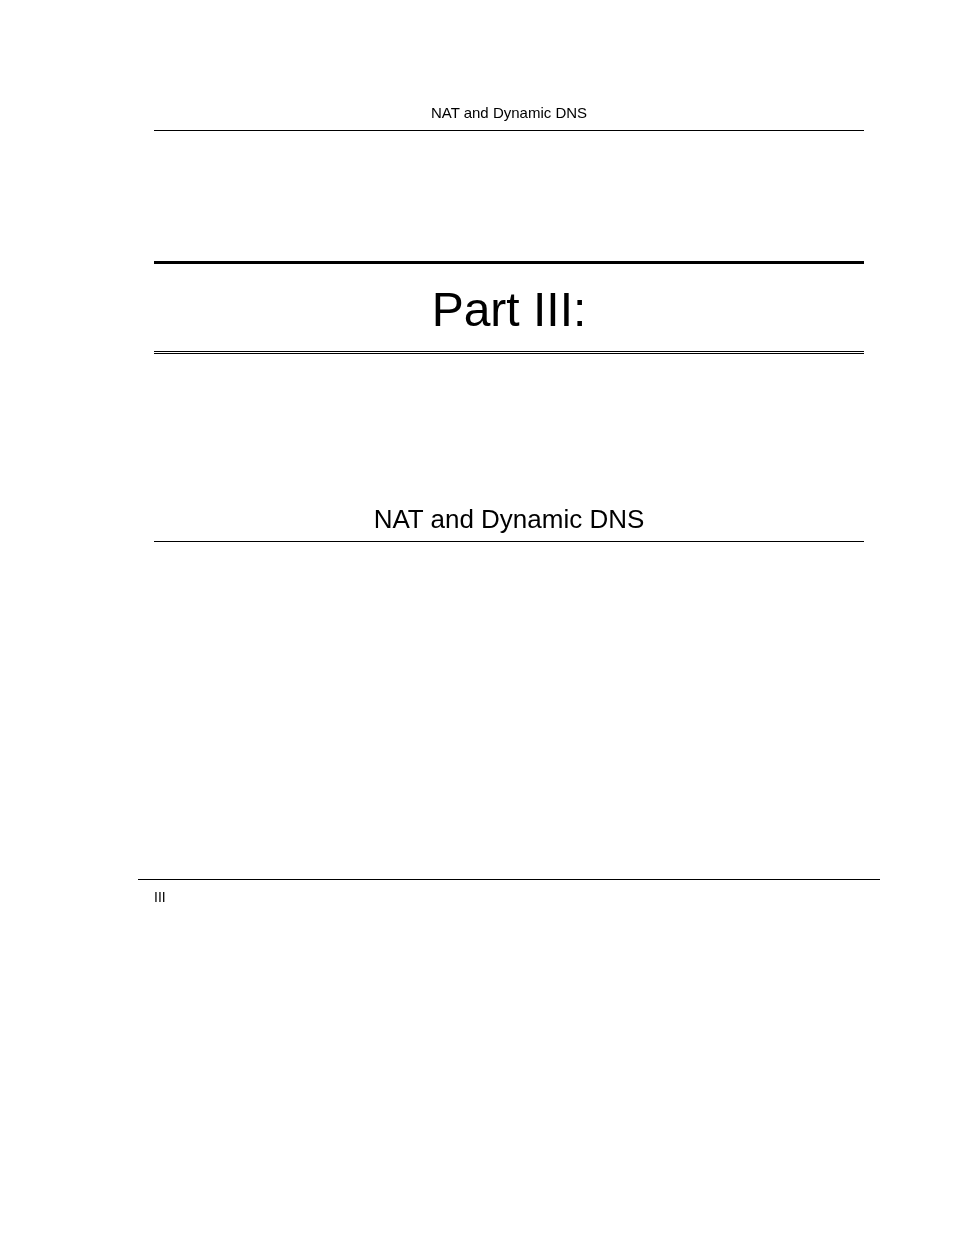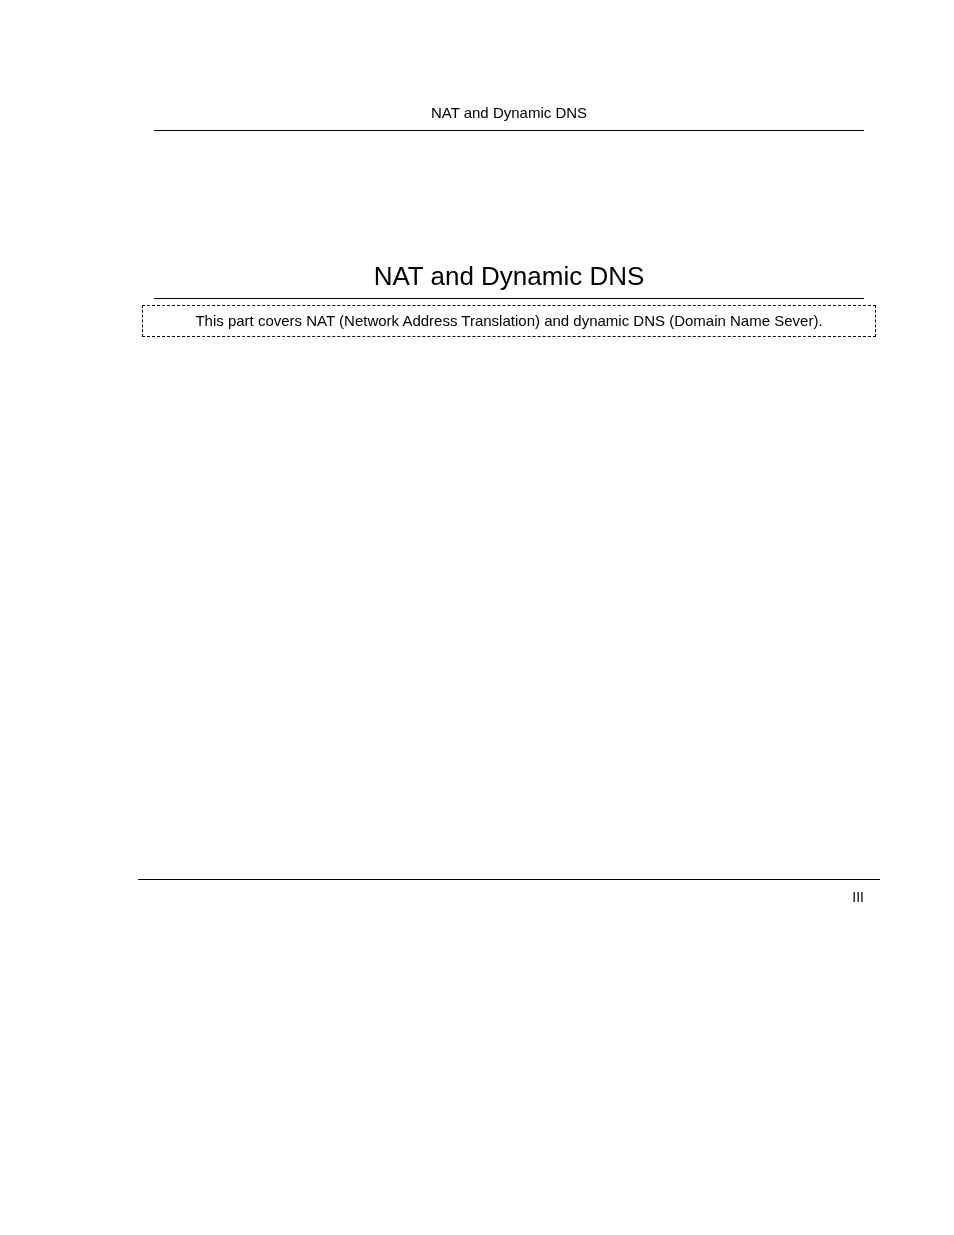--- a/index.html
+++ b/index.html
@@ -60,41 +60,41 @@
   .desc-text {
     font-size: 15px;
     color: #000;
   }
   .footer {
     position: absolute;
     bottom: 345px;
     left: 90px;
     right: 90px;
     border-top: 1px solid #000;
-    text-align: right;
+    text-align: left;
     padding-top: 8px;
   }
   .footer-text {
     font-size: 14px;
     color: #000;
   }
 </style>
 </head>
 <body>
 
 <div class="page">
   <div class="header-area">
     <span class="header-text">NAT and Dynamic DNS</span>
   </div>
 
+  <div class="title-block">
+    <span class="title-text">Part III:</span>
+  </div>
 
   <div class="subtitle-block">
     <span class="subtitle-text">NAT and Dynamic DNS</span>
   </div>
 
-  <div class="desc-box">
-    <span class="desc-text">This part covers NAT (Network Address Translation) and dynamic DNS (Domain Name Sever).</span>
-  </div>
 </div>
 
 <div class="footer">
   <span class="footer-text">III</span>
 </div>
 
 </body></html>

